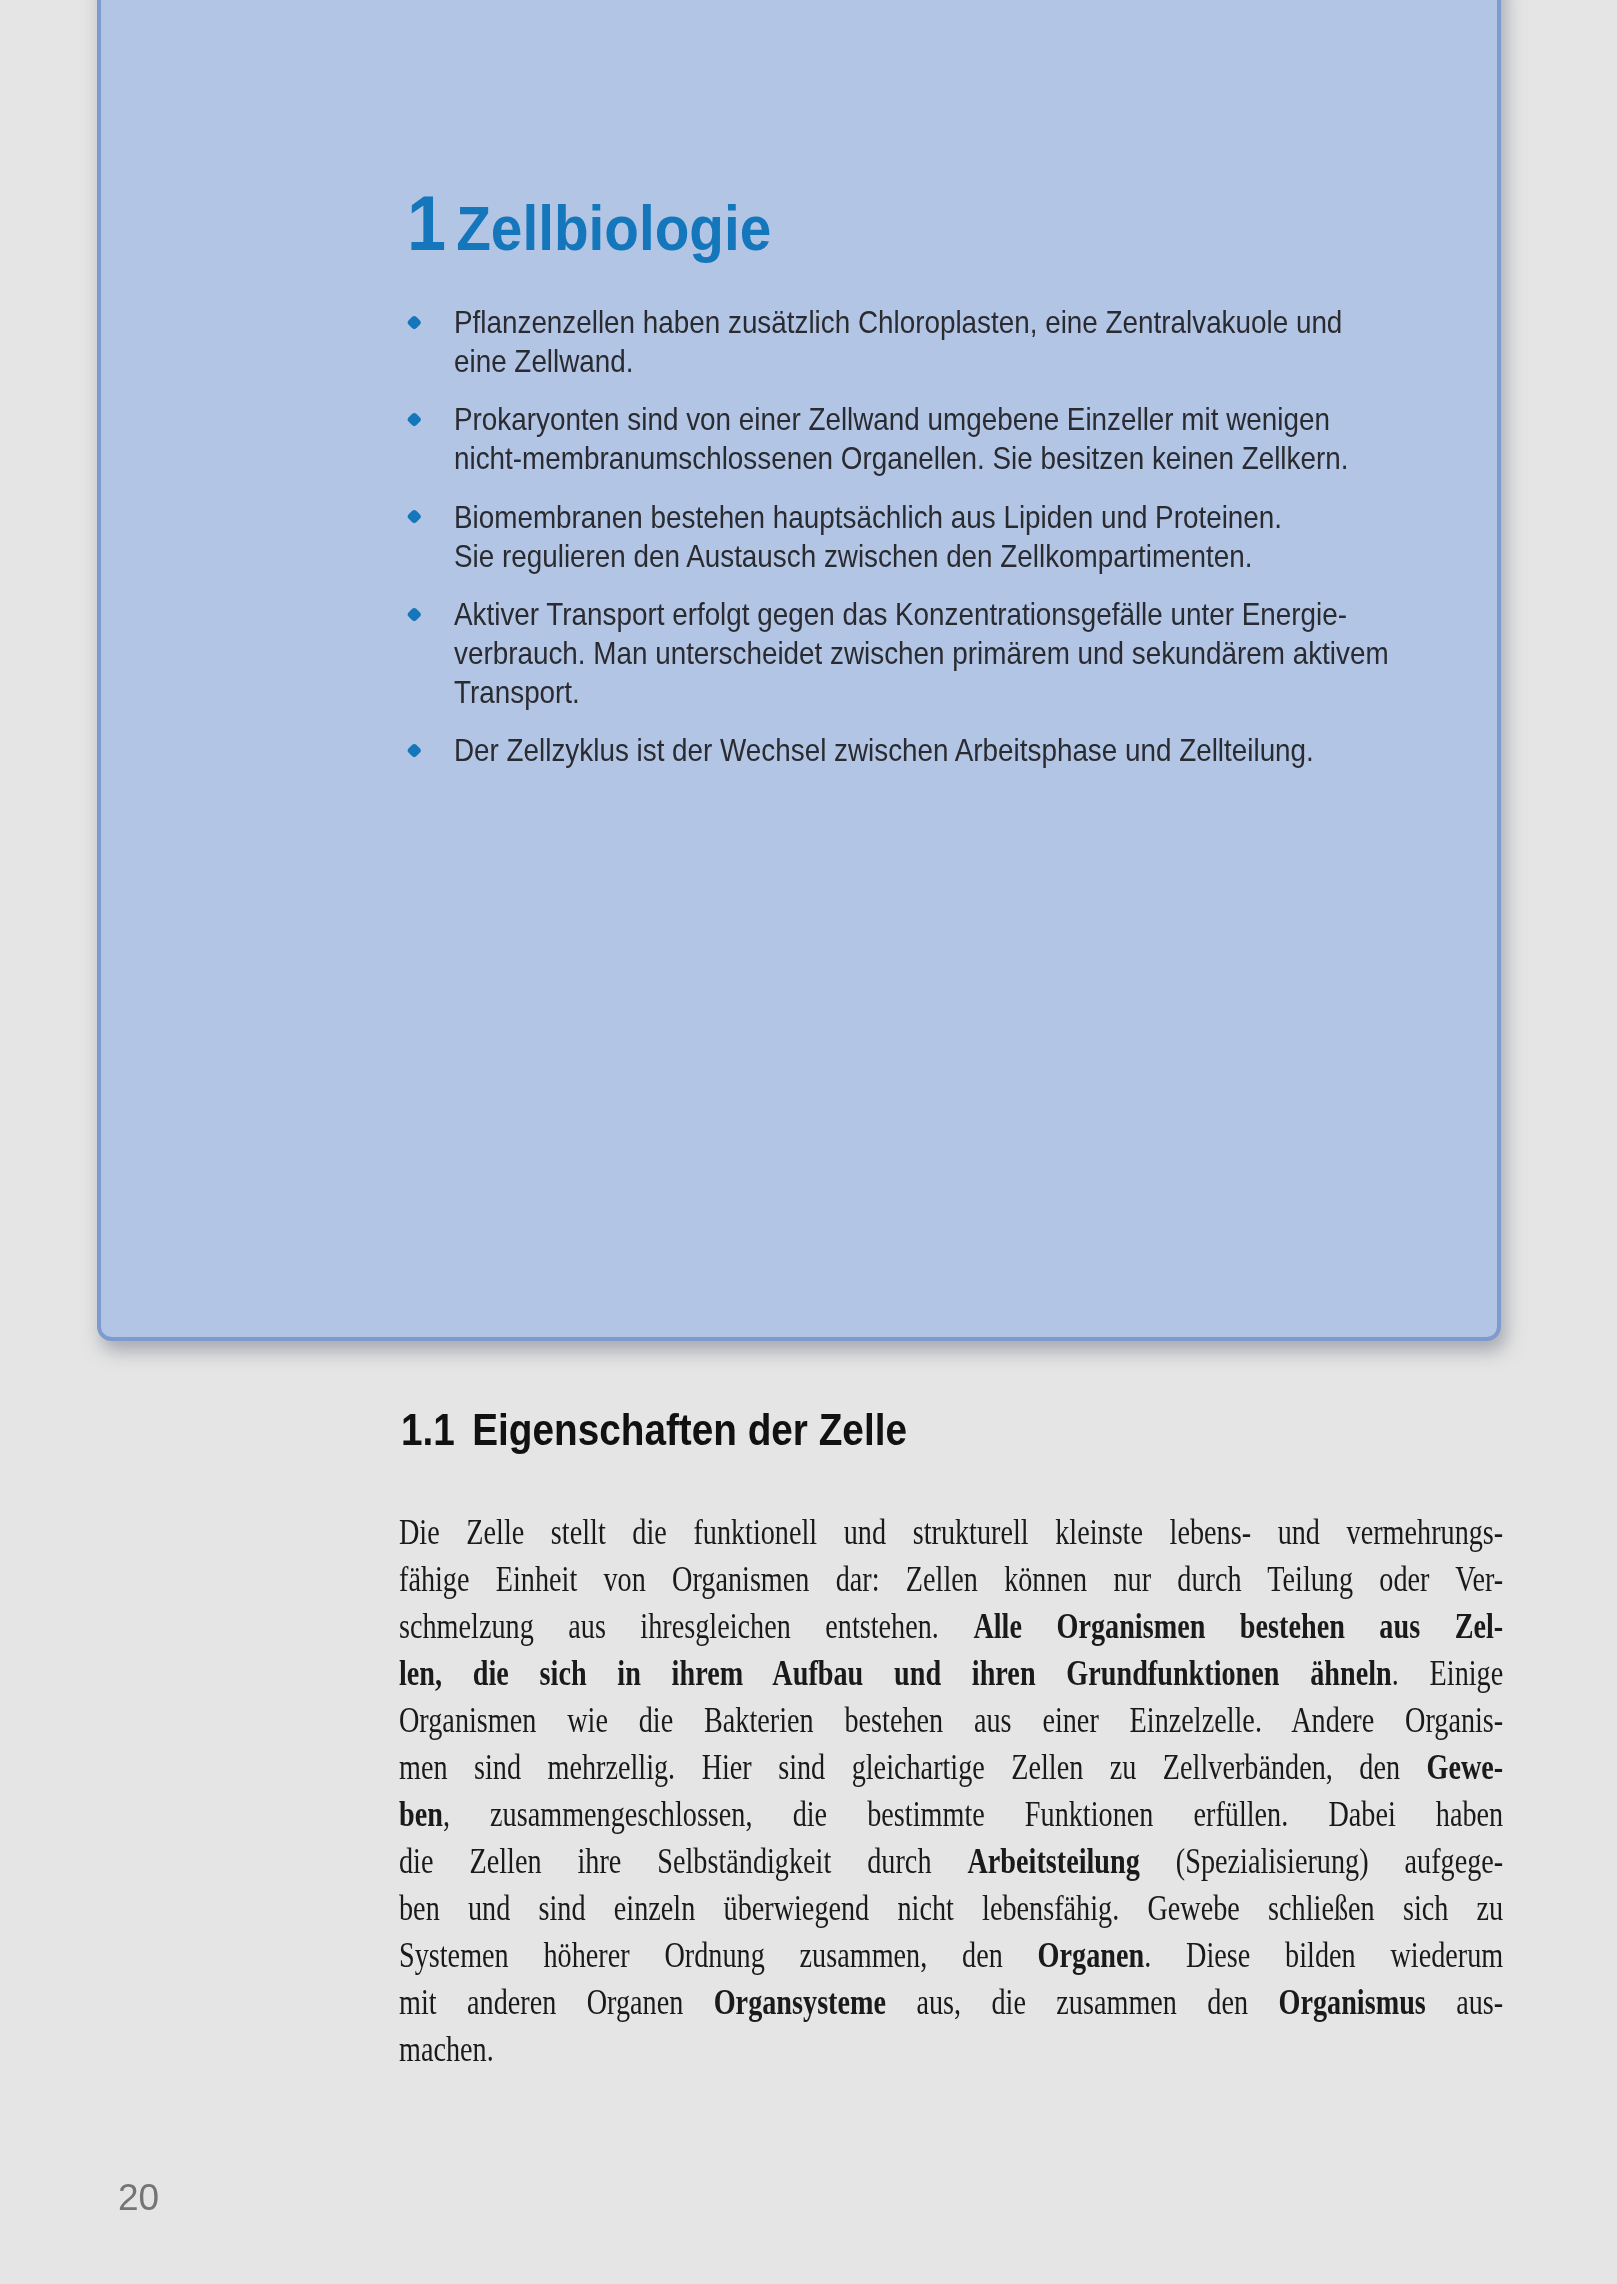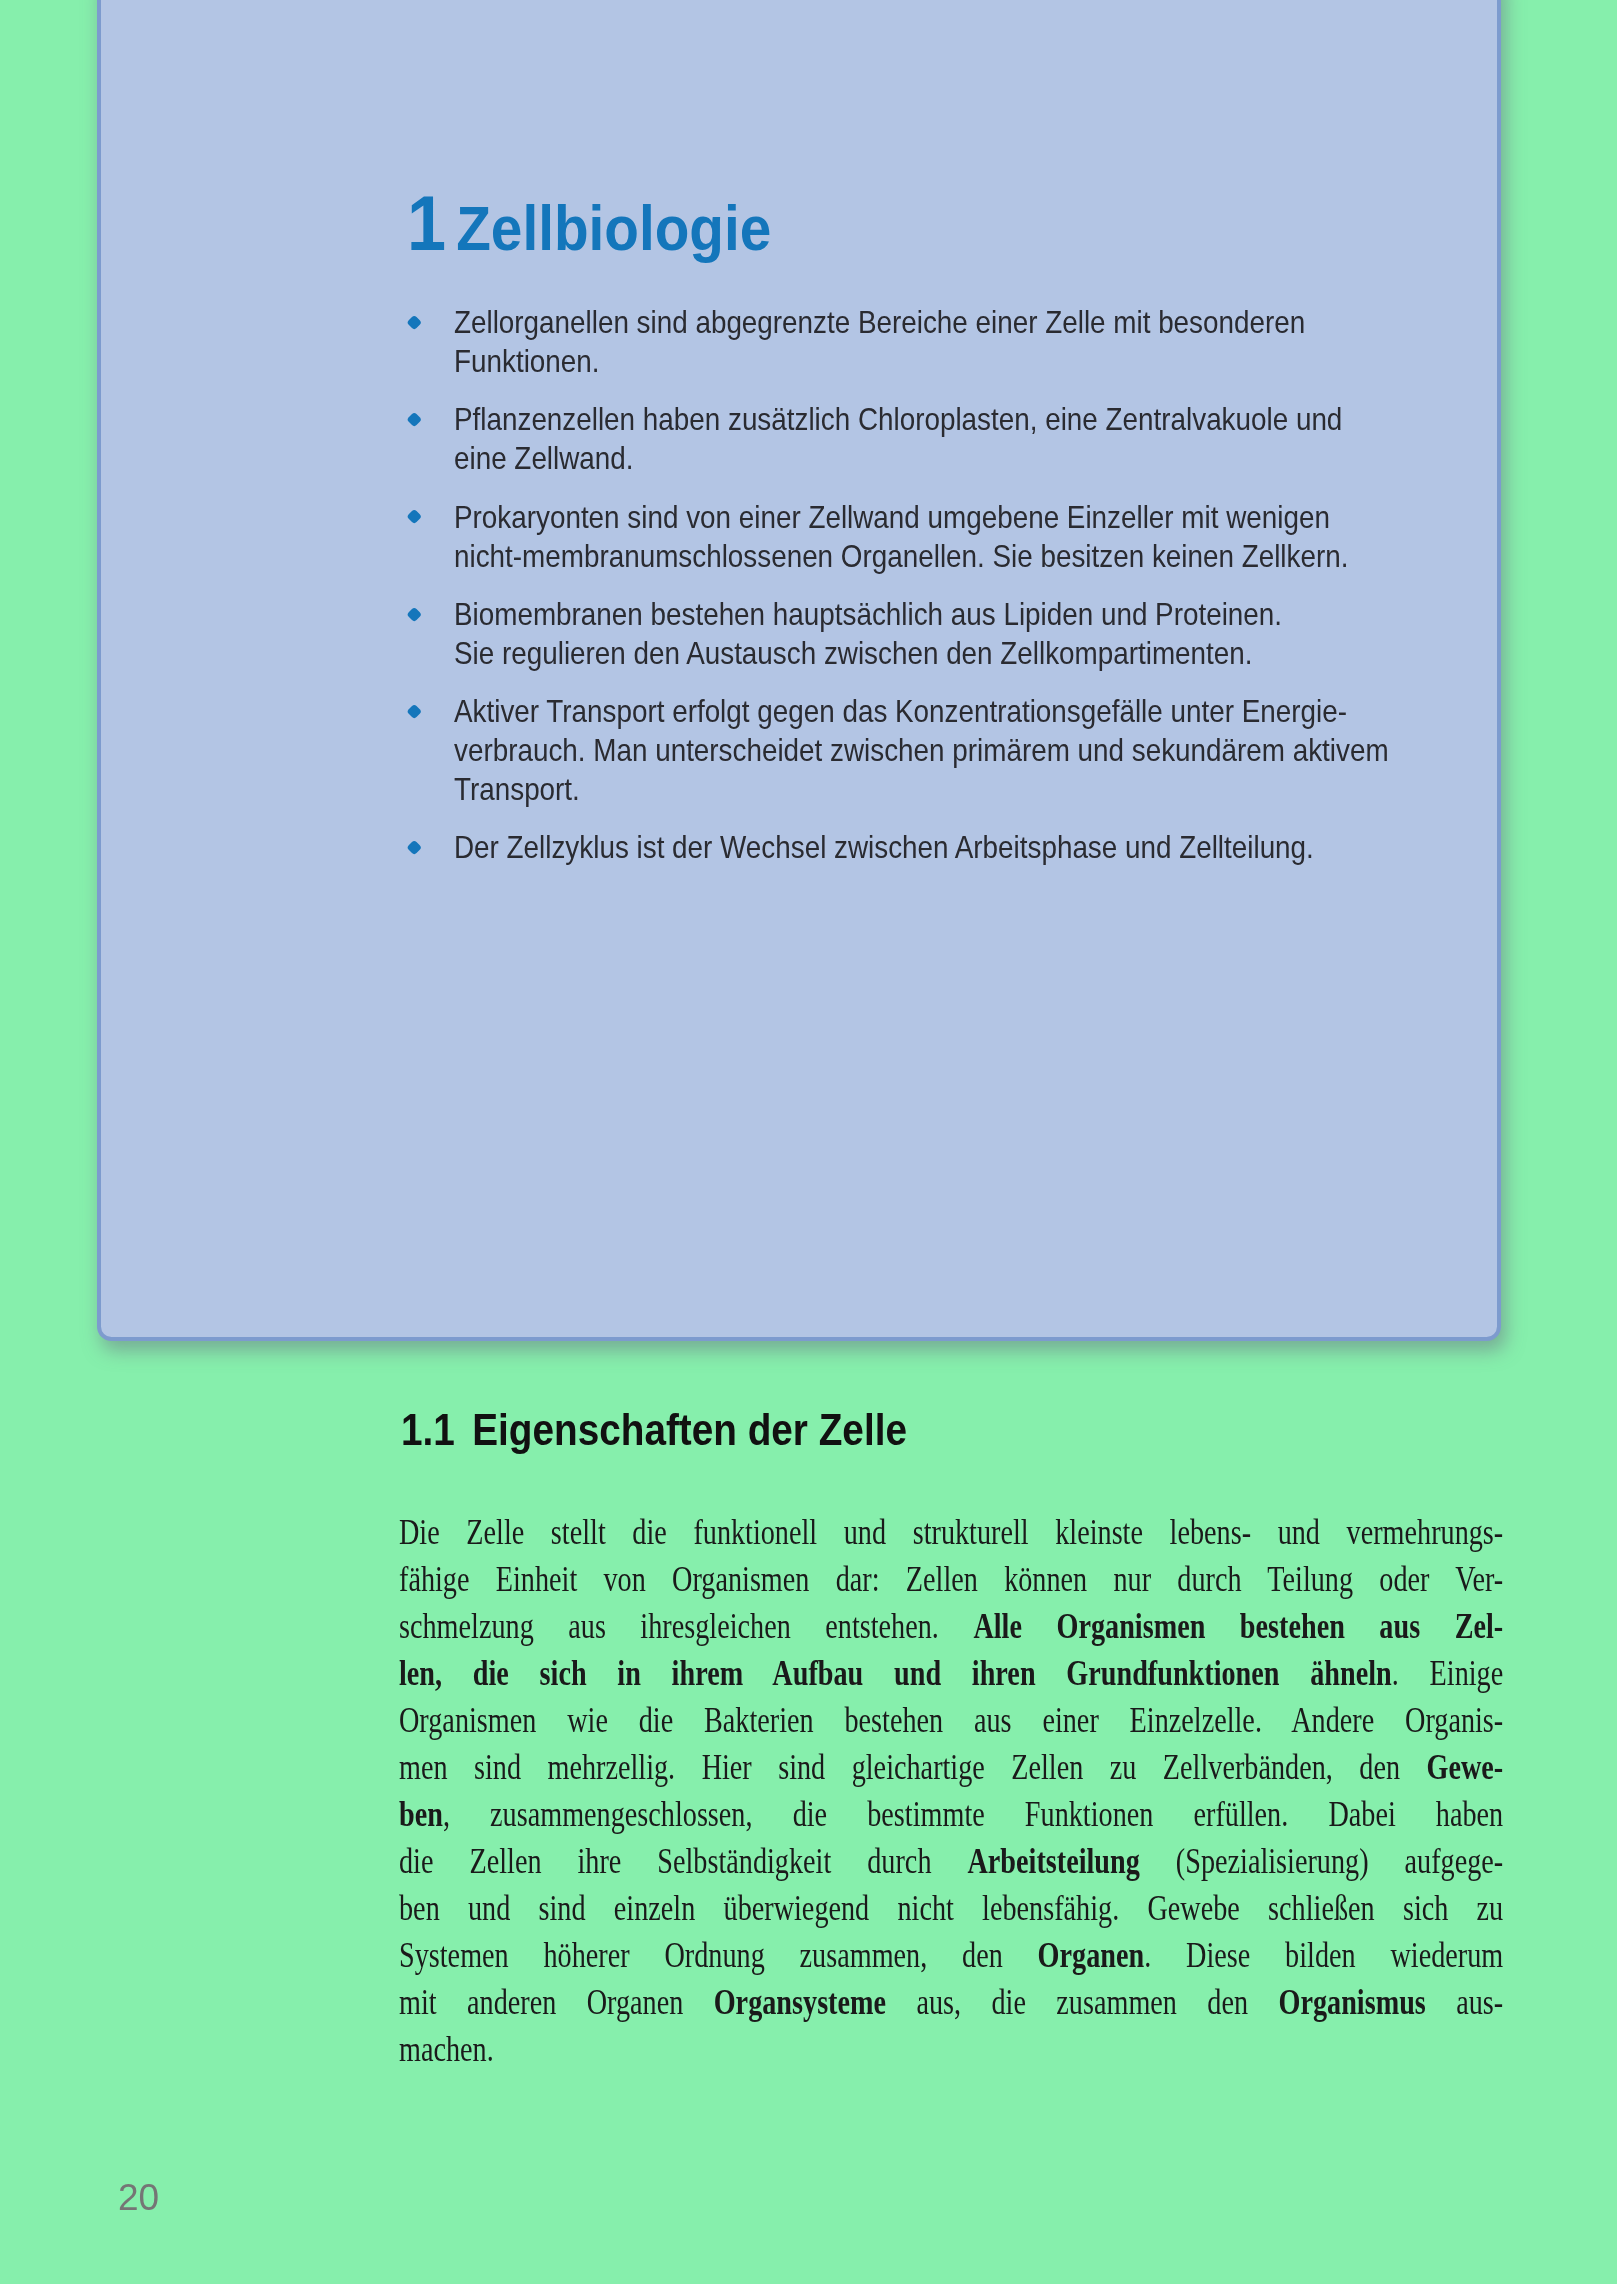--- a/index.html
+++ b/index.html
@@ -1,19 +1,19 @@
 <!DOCTYPE html>
 <html lang="de" style="--accent: #1476bb; --box-fill: #b3c5e4; --box-border: #7d9bce;font-size:13px"><head>
 <meta charset="utf-8">
 <style>
   html,body{margin:0;padding:0;background:#ffffff;}
   .page{
     position:relative;
     width:1618px;height:2284px;
-    background:#86efac;
+    background:#e5e5e5;
     overflow:hidden;
     font-family:"Liberation Sans", sans-serif;
   }
   
   .summary-box{
     position:absolute;
     left:97px;top:-29px;
     width:1404px;height:1370px;
     box-sizing:border-box;
     background:var(--box-fill,#b3c5e4);
@@ -92,25 +92,20 @@
 <div class="page">
 
   <div class="summary-box">
     <h1 class="chapter-title">
       <span class="ch-num">1</span><span class="ch-name">Zellbiologie</span>
     </h1>
     <ul class="key-points">
 
         <li>
           <span class="bullet-dot"></span>
-          <div class="kp-text">Zellorganellen sind abgegrenzte Bereiche einer Zelle mit besonderen
-Funktionen.</div>
-        </li>
-        <li>
-          <span class="bullet-dot"></span>
           <div class="kp-text">Pflanzenzellen haben zusätzlich Chloroplasten, eine Zentralvakuole und
 eine Zellwand.</div>
         </li>
         <li>
           <span class="bullet-dot"></span>
           <div class="kp-text">Prokaryonten sind von einer Zellwand umgebene Einzeller mit wenigen
 nicht-membranumschlossenen Organellen. Sie besitzen keinen Zellkern.</div>
         </li>
         <li>
           <span class="bullet-dot"></span>

